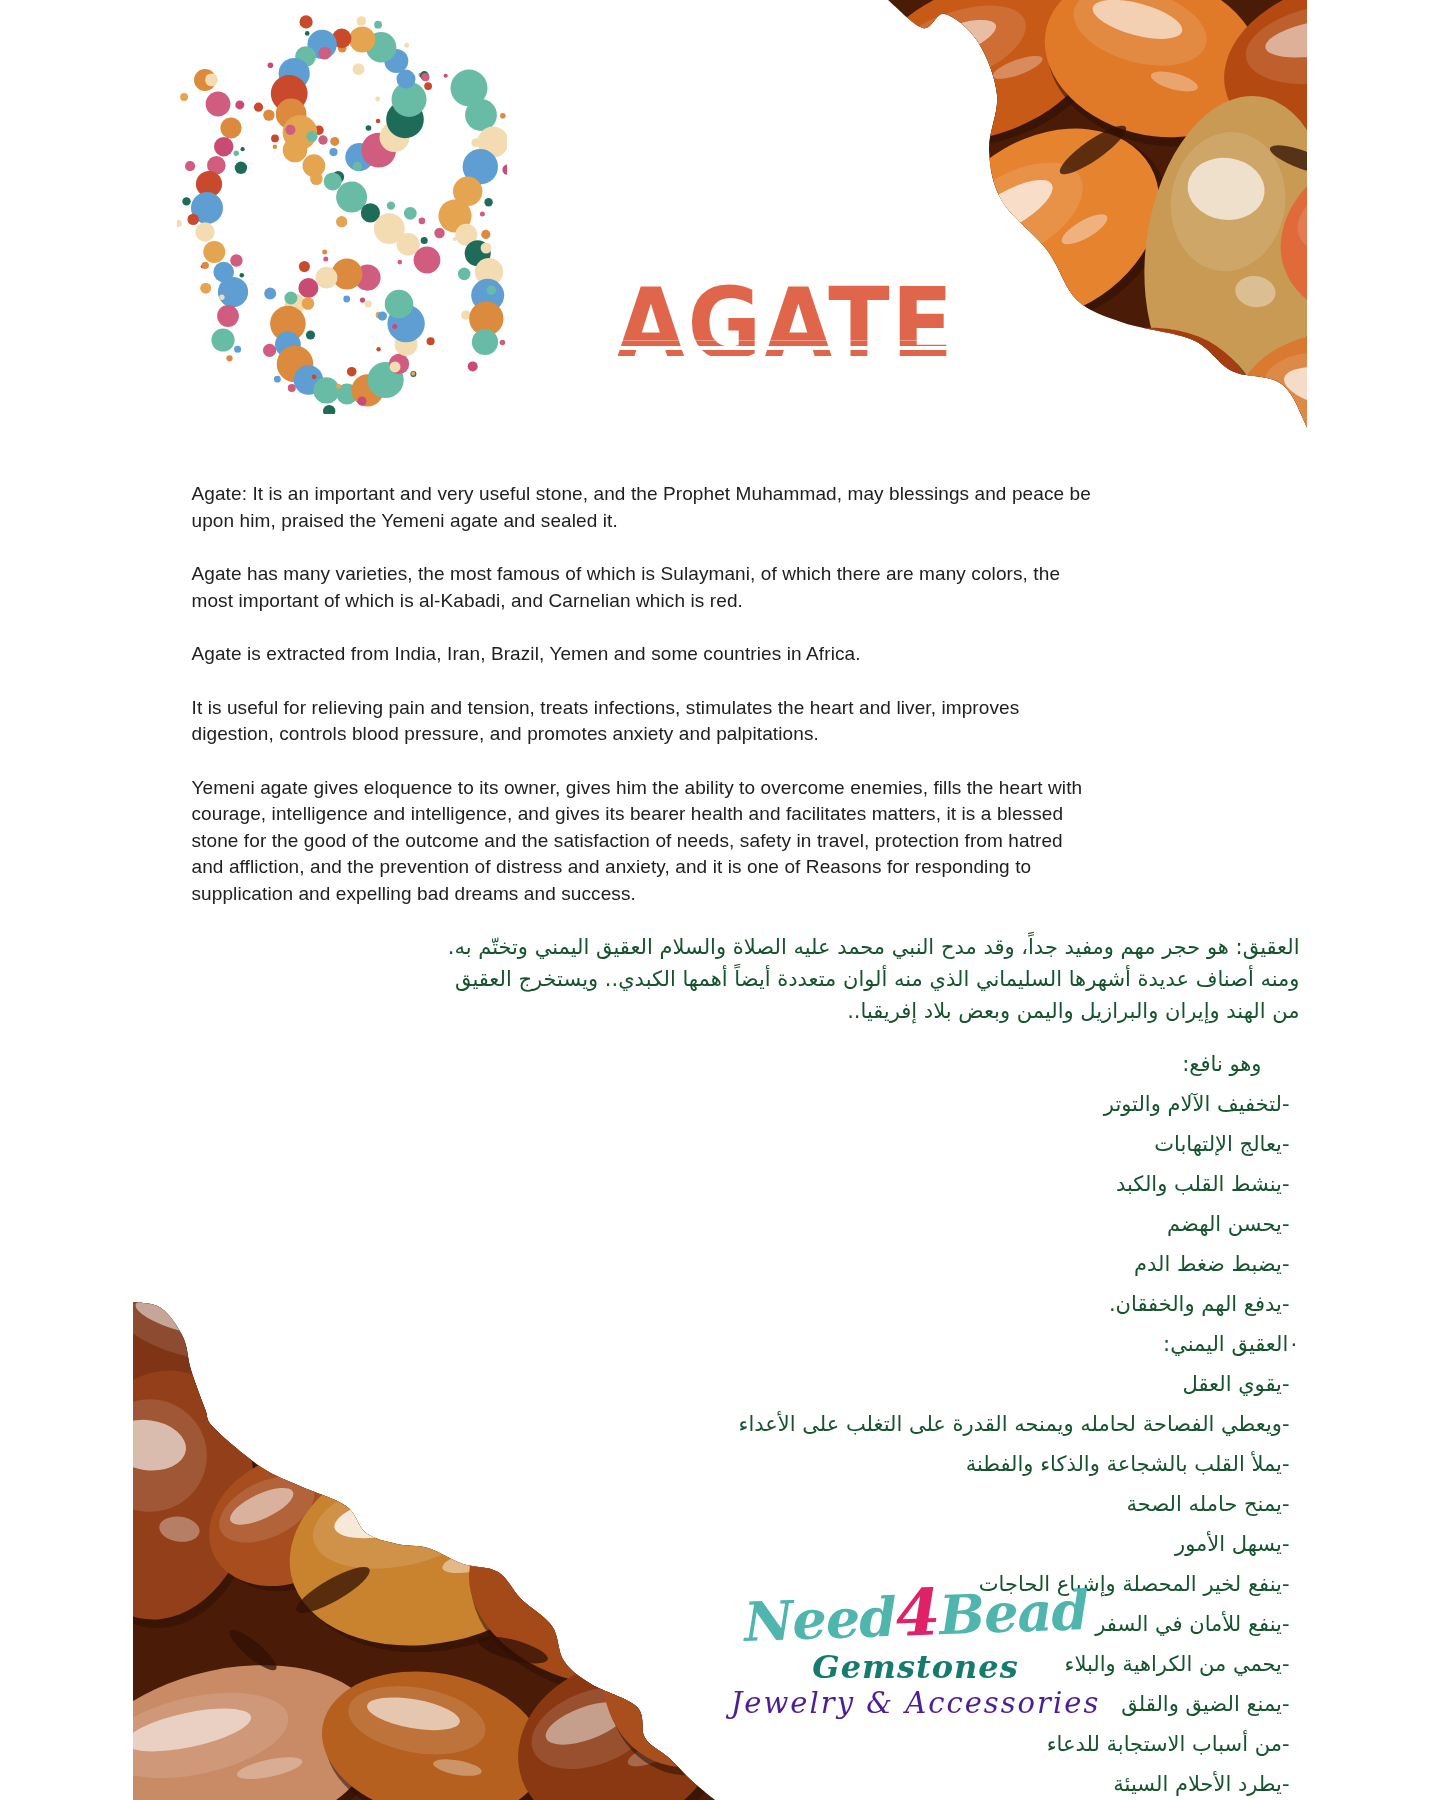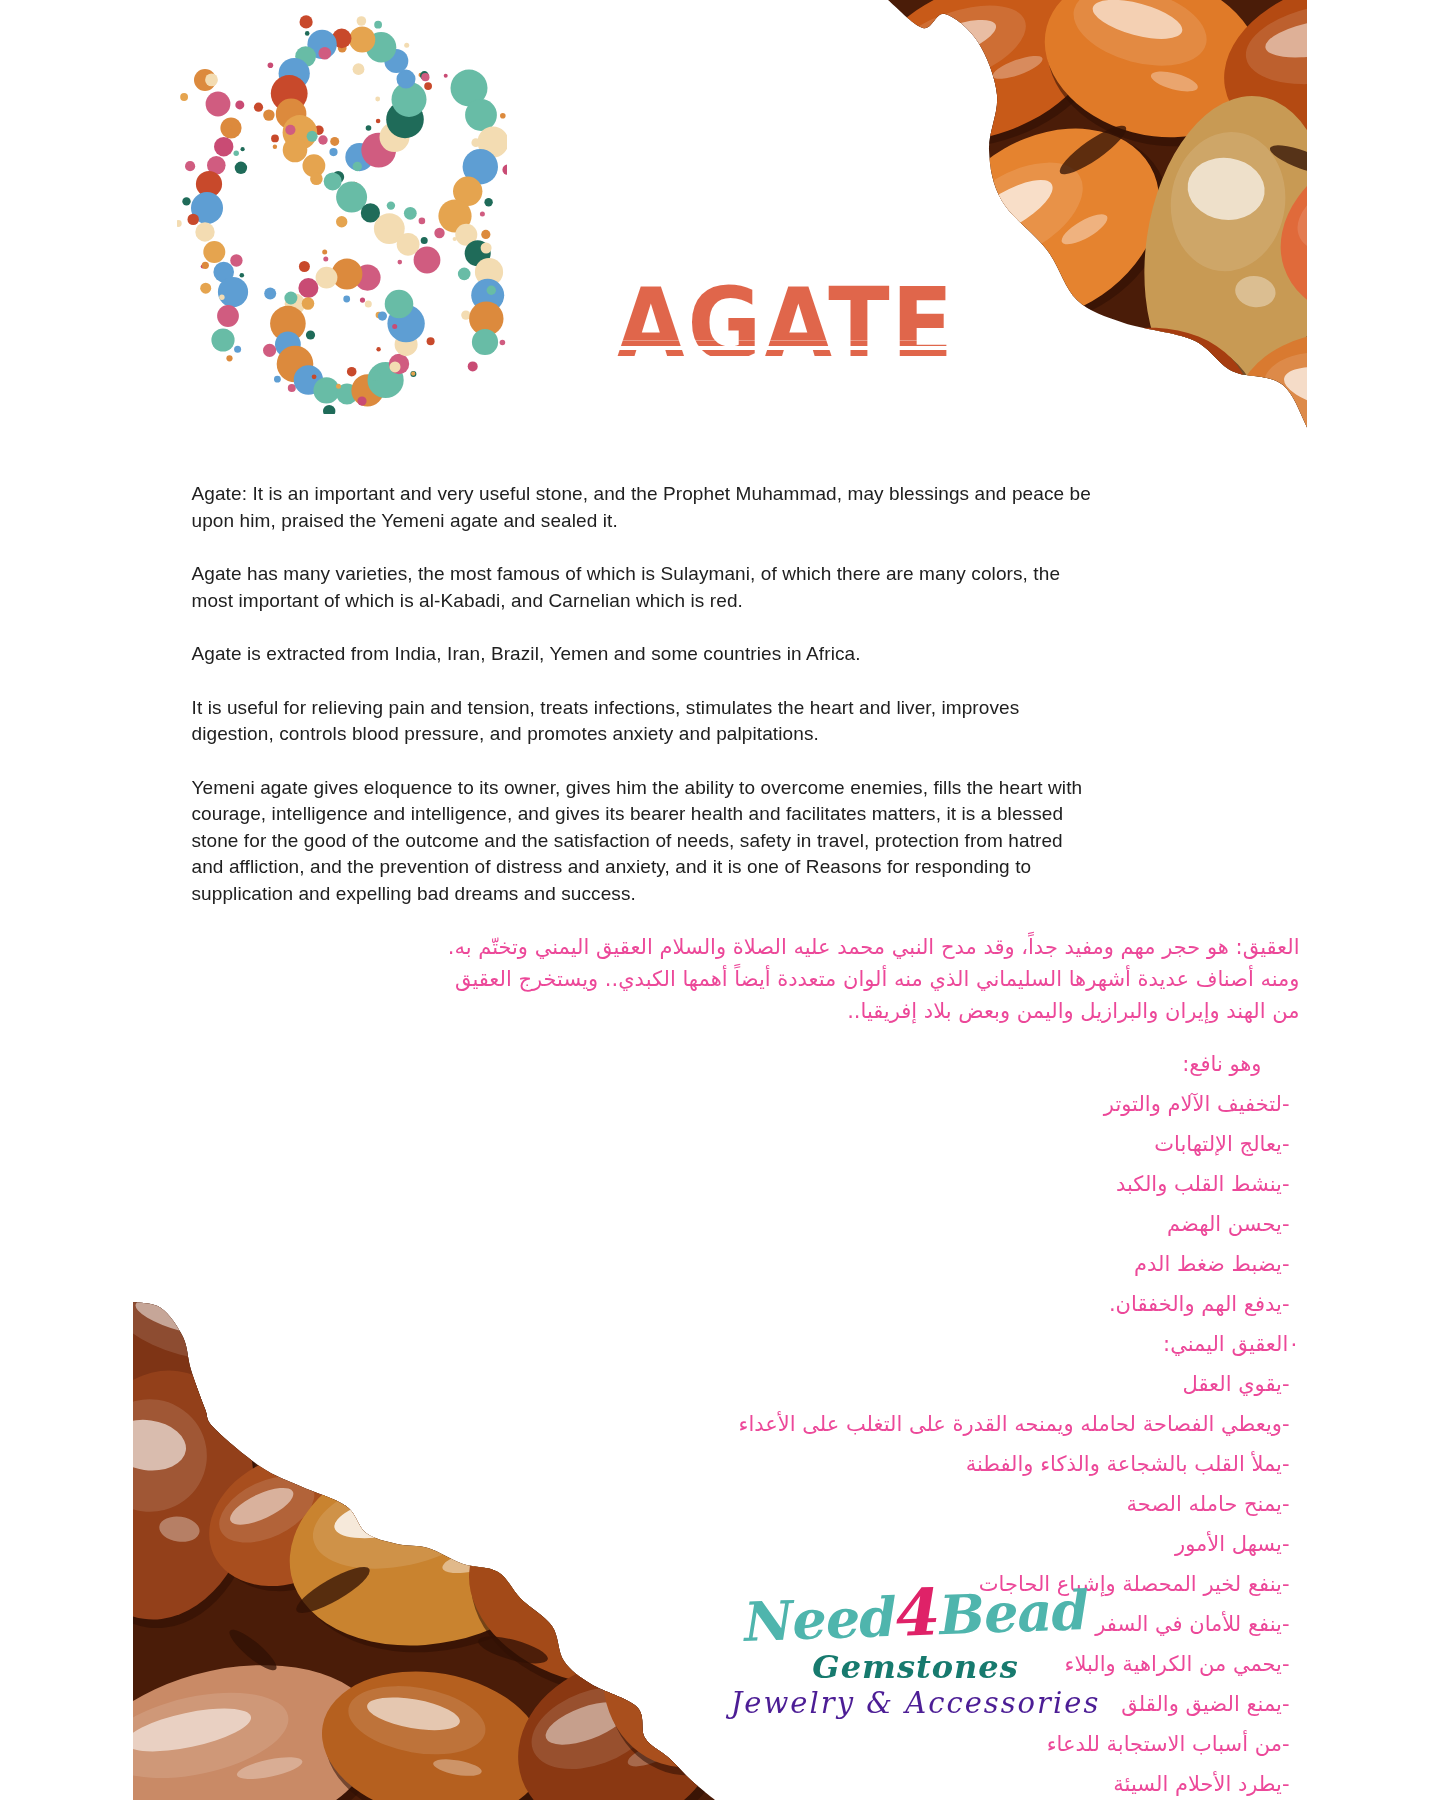--- a/index.html
+++ b/index.html
@@ -34,21 +34,21 @@
     }
   }
 
   .en-block{
     position:absolute;left:59px;top:481px;width:1125px;
     font-size:19px;line-height:26.5px;color:#202020;
     letter-spacing:.1px;
   }
   .en-block p{margin:0 0 27px 0;white-space:pre-line;}
 
-  .ar{direction:rtl;text-align:right;color:#ec4899;
+  .ar{direction:rtl;text-align:right;color:#14532d;
       font-family:"DejaVu Sans",sans-serif;}
   .ar-intro{
     position:absolute;right:7px;top:931px;width:960px;
     font-size:21px;line-height:32px;white-space:pre-line;
   }
   .ar-lists{
     position:absolute;right:7px;top:1049px;width:820px;
     font-size:21px;line-height:30px;
   }
   .ar-lists .list-heading{margin:0;}

